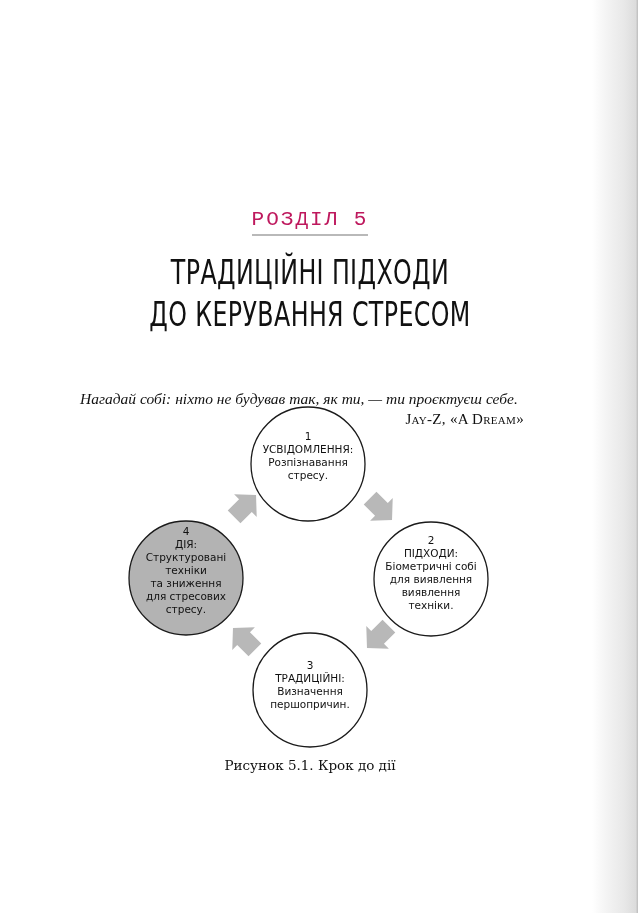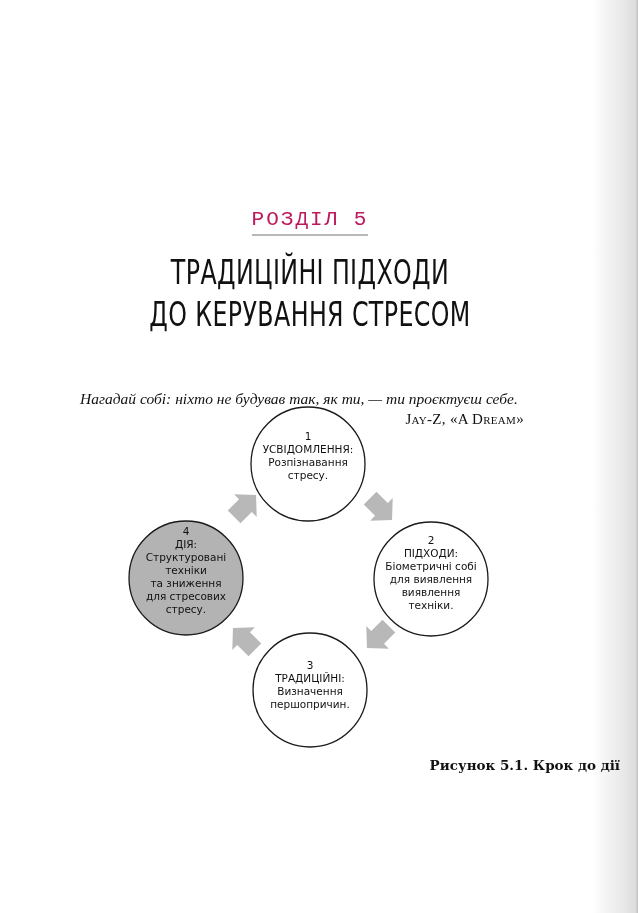--- a/index.html
+++ b/index.html
@@ -36,22 +36,22 @@
   .epigraph .attrib {
     text-align: right; font-variant: small-caps; font-size: 15px; letter-spacing: 0.3px;
   }
   svg.diagram { position: absolute; left: 0; top: 0; }
   .node-text {
     position: absolute; width: 120px; text-align: center;
     font-family: "DejaVu Sans", sans-serif; font-size: 10.5px; line-height: 13px;
     color: #111;
   }
   .caption {
-    position: absolute; top: 757px; left: 0; width: 620px; text-align: right;
-    font-family: "DejaVu Serif", serif; font-weight: bold; font-size: 13.5px;
+    position: absolute; top: 757px; left: 0; width: 620px; text-align: center;
+    font-family: "DejaVu Serif", serif; font-weight: normal; font-size: 13.5px;
   }
 </style>
 </head>
 <body>
 
 <div class="page-edge"></div>
 
 <div class="chapter-label">
   <span>РОЗДІЛ 5</span>
 </div>

